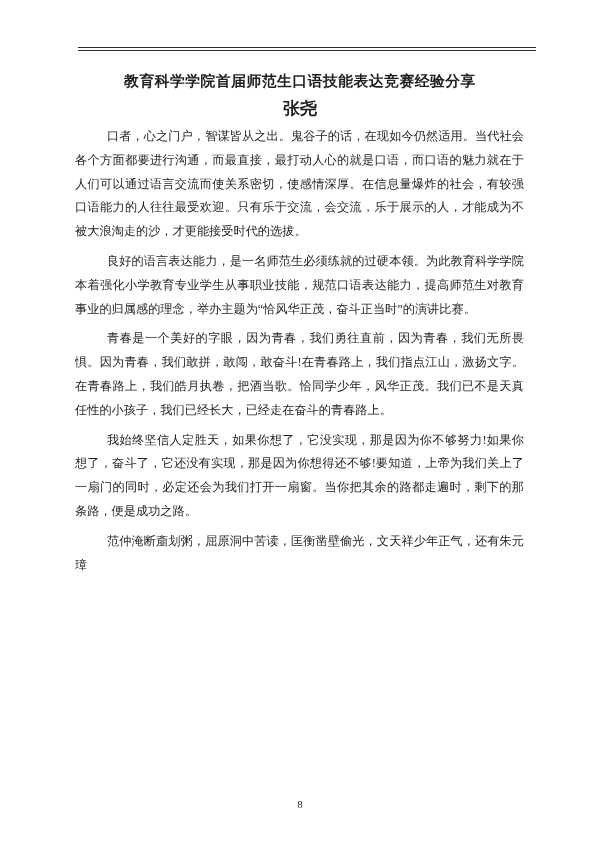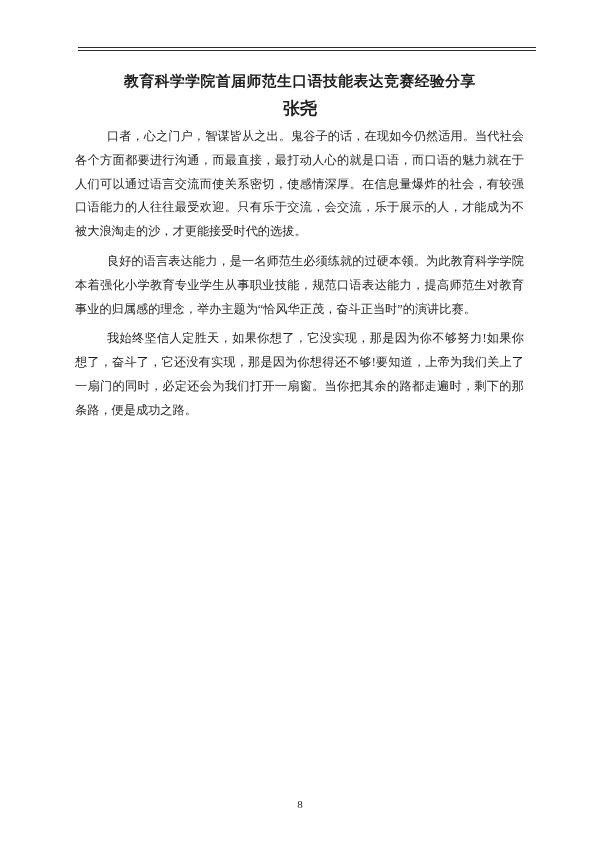--- a/index.html
+++ b/index.html
@@ -78,18 +78,20 @@
 
   <div class="header-rule"></div>
 
   <div class="doc-title">教育科学学院首届师范生口语技能表达竞赛经验分享</div>
 
   <div class="doc-author">张尧</div>
 
   <div class="doc-body">
     <p>口者，心之门户，智谋皆从之出。鬼谷子的话，在现如今仍然适用。当代社会各个方面都要进行沟通，而最直接，最打动人心的就是口语，而口语的魅力就在于人们可以通过语言交流而使关系密切，使感情深厚。在信息量爆炸的社会，有较强口语能力的人往往最受欢迎。只有乐于交流，会交流，乐于展示的人，才能成为不被大浪淘走的沙，才更能接受时代的选拔。</p>
     <p>良好的语言表达能力，是一名师范生必须练就的过硬本领。为此教育科学学院本着强化小学教育专业学生从事职业技能，规范口语表达能力，提高师范生对教育事业的归属感的理念，举办主题为“恰风华正茂，奋斗正当时”的演讲比赛。</p>
+    <p>青春是一个美好的字眼，因为青春，我们勇往直前，因为青春，我们无所畏惧。因为青春，我们敢拼，敢闯，敢奋斗!在青春路上，我们指点江山，激扬文字。在青春路上，我们皓月执卷，把酒当歌。恰同学少年，风华正茂。我们已不是天真任性的小孩子，我们已经长大，已经走在奋斗的青春路上。</p>
     <p>我始终坚信人定胜天，如果你想了，它没实现，那是因为你不够努力!如果你想了，奋斗了，它还没有实现，那是因为你想得还不够!要知道，上帝为我们关上了一扇门的同时，必定还会为我们打开一扇窗。当你把其余的路都走遍时，剩下的那条路，便是成功之路。</p>
+    <p>范仲淹断齑划粥，屈原洞中苦读，匡衡凿壁偷光，文天祥少年正气，还有朱元璋</p>
   </div>
 
   <div class="page-number">8</div>
 
 </div>
 
 </body></html>

